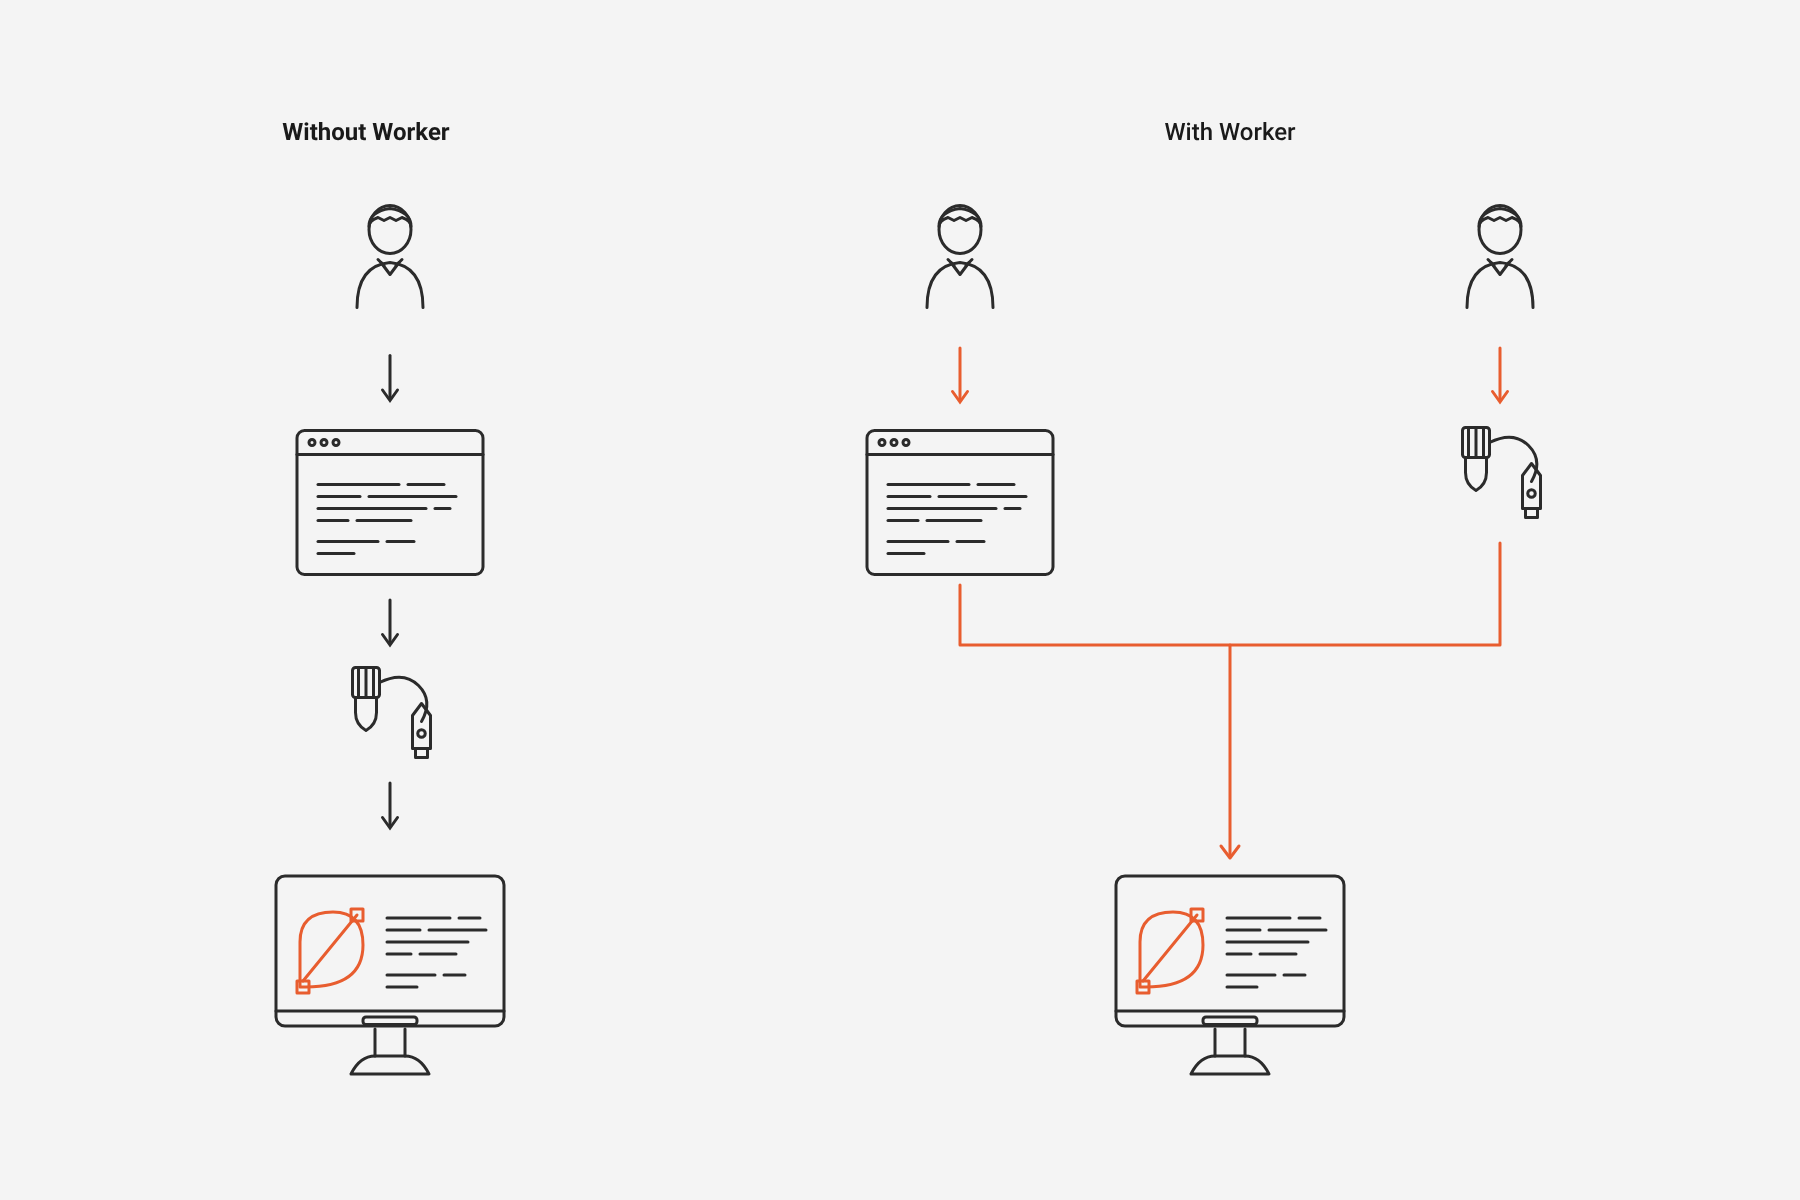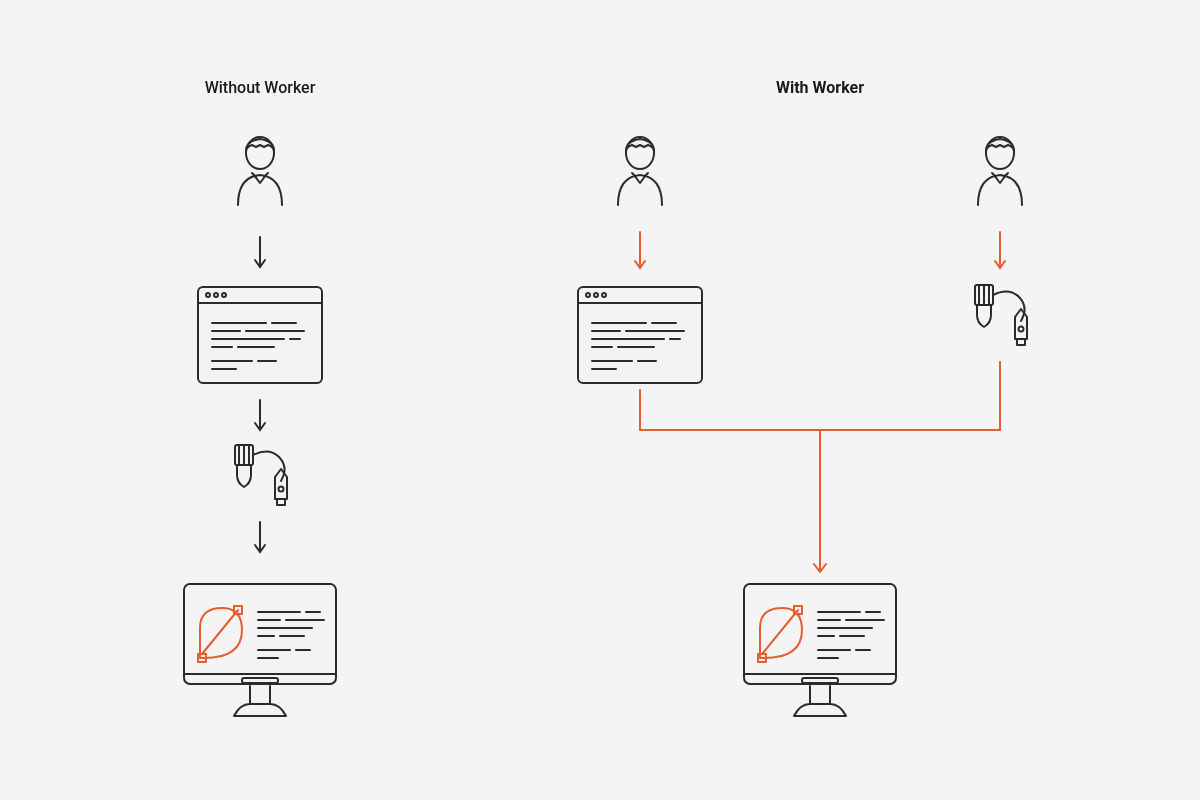--- a/index.html
+++ b/index.html
@@ -24,22 +24,22 @@
     transform: translate(-50%, -50%);
   }
   .arrow {
     position: absolute;
   }
   svg { display: block; }
 </style>
 </head>
 <body>
 
-<div class="title" style="left:260px; top:78px;">Without Worker</div>
-<div class="title" style="left:820px; top:78px;font-weight:bold;">With Worker</div>
+<div class="title" style="left:244px; top:78px;font-weight:bold;">Without Worker</div>
+<div class="title" style="left:820px; top:78px;">With Worker</div>
 
 <div class="node" style="left:260px; top:170px;">
 <svg width="60" height="74" viewBox="0 0 60 74">
   <g fill="none" stroke="#2b2b2b" stroke-width="2" stroke-linecap="round" stroke-linejoin="round">
     <ellipse cx="30" cy="20" rx="14" ry="16"></ellipse>
     <path d="M16 18 Q16 8 30 6 Q44 8 44 18 Q44 14 38 12 L34 14 L30 12 L26 14 L22 12 Q16 14 16 18 Z" fill="#f4f4f4"></path>
     <path d="M 8 72 Q 8 44 30 42 Q 52 44 52 72"></path>
     <path d="M24 42 L30 50 L36 42"></path>
     <path d="M26 44 L22 40 M34 44 L38 40"></path>
   </g>

